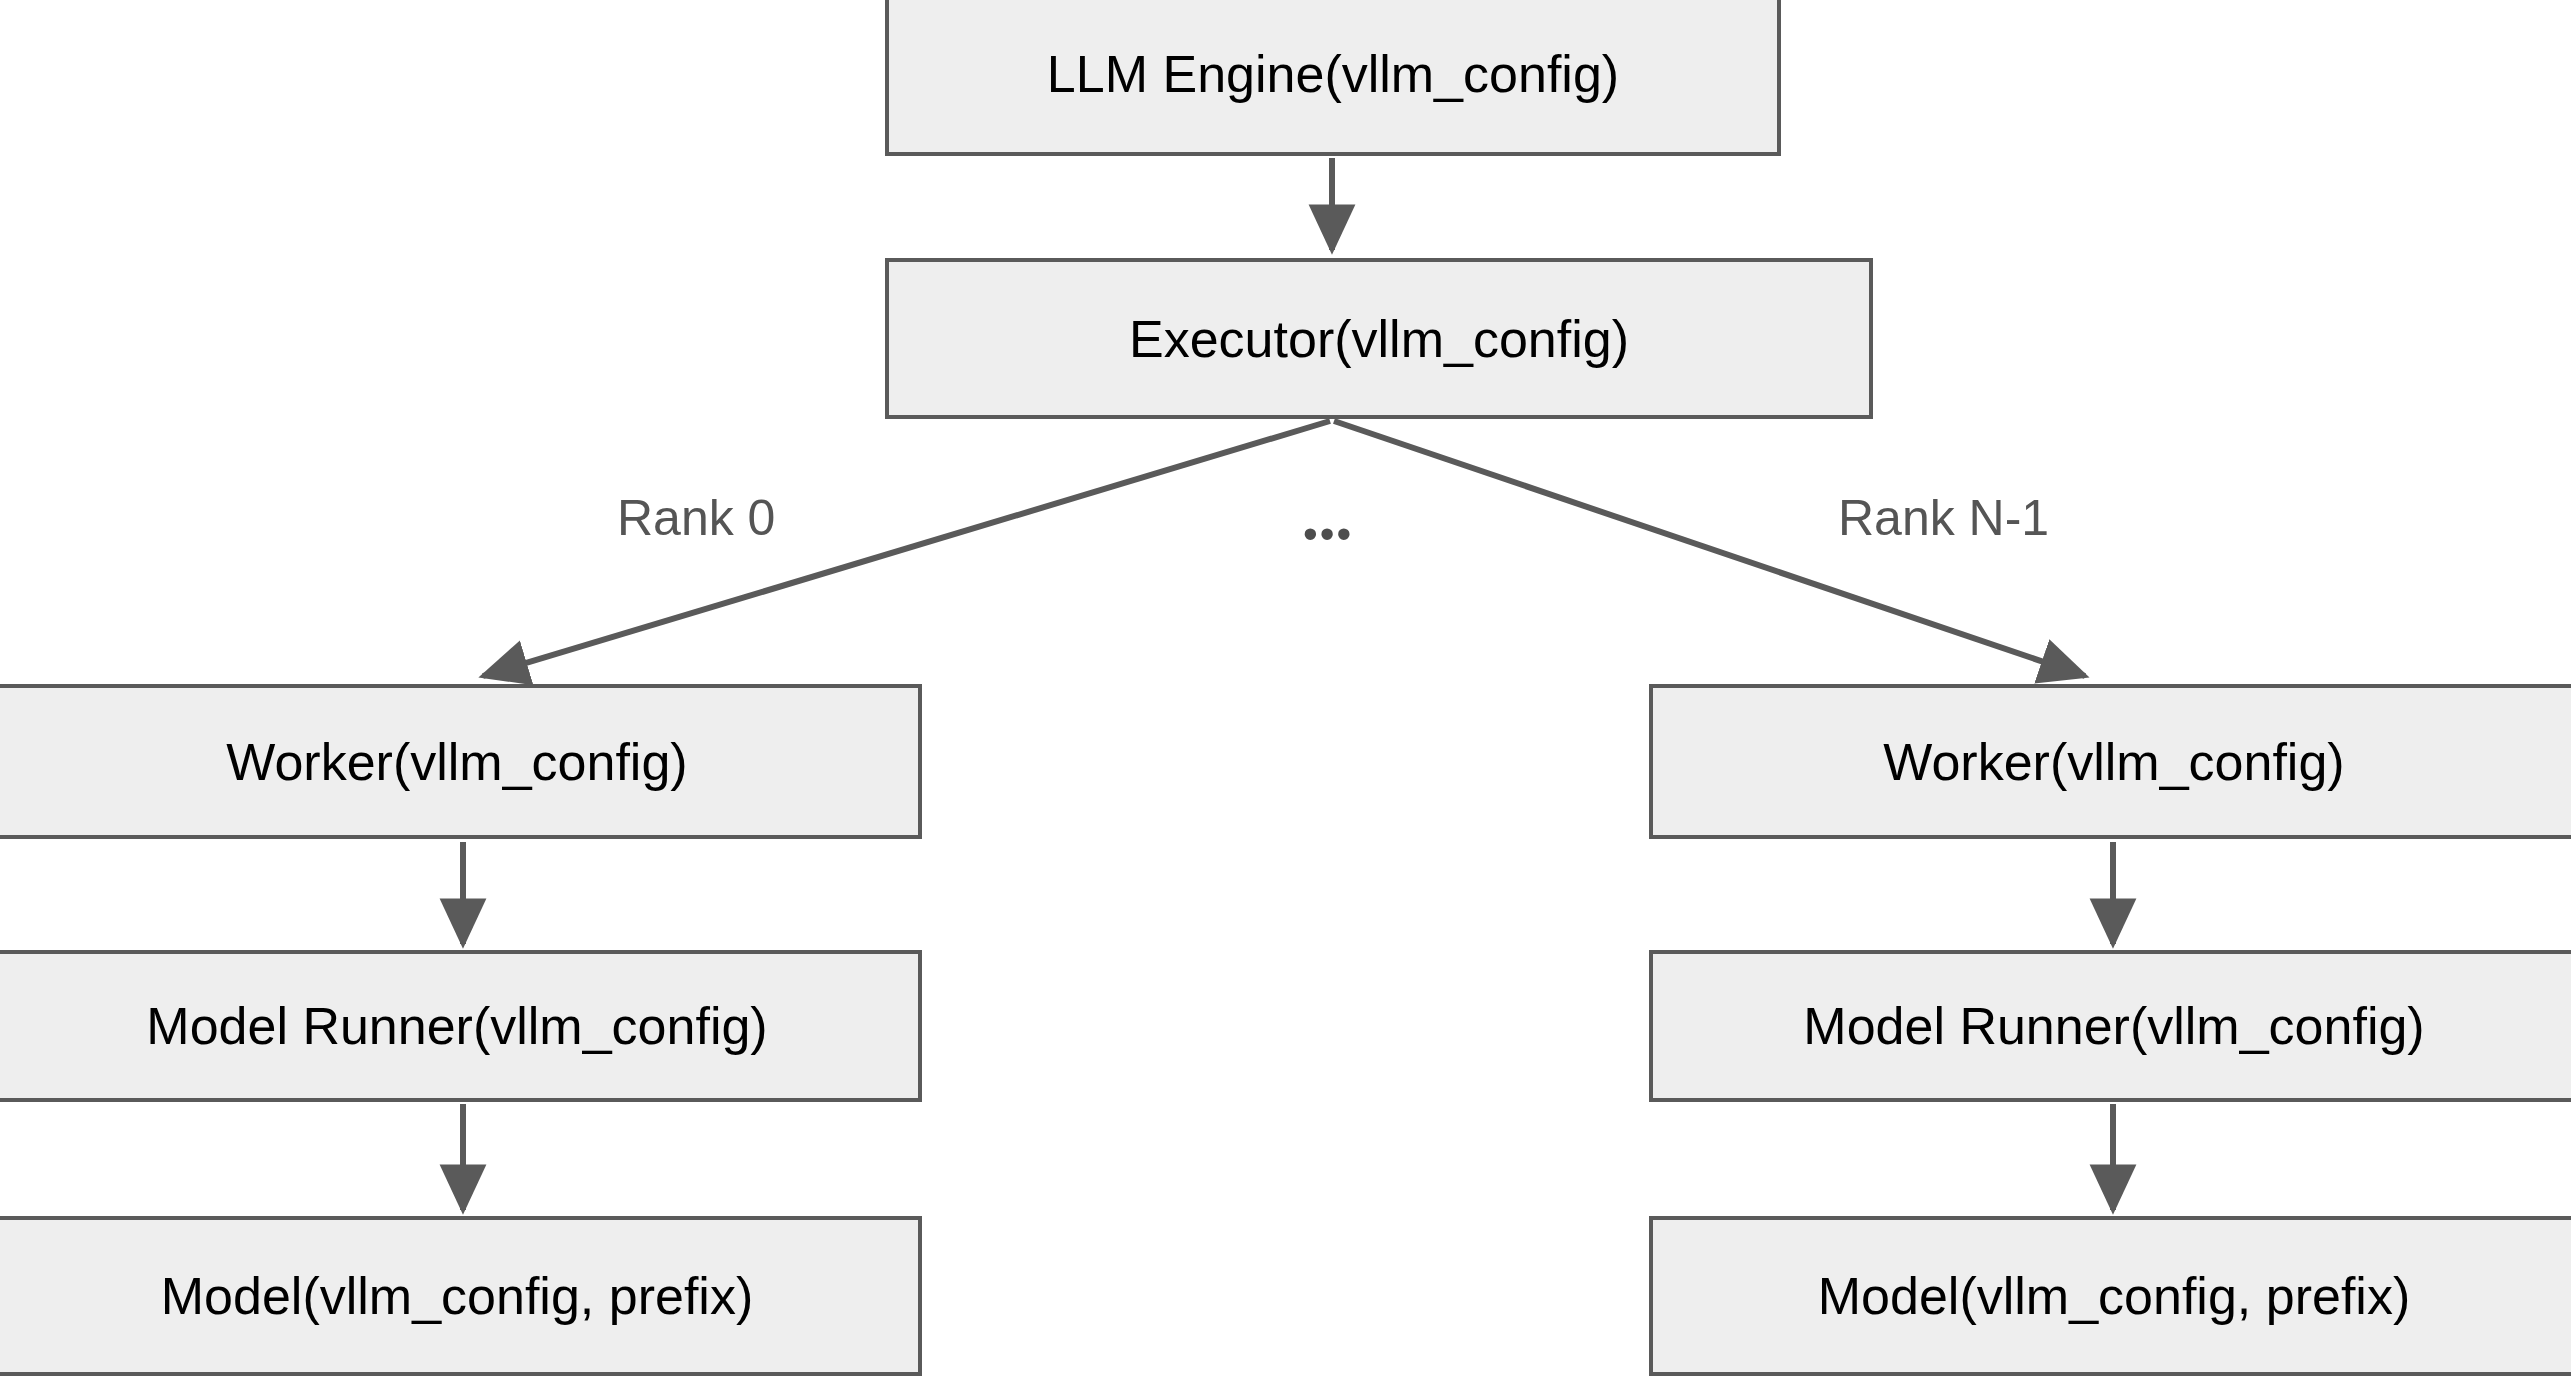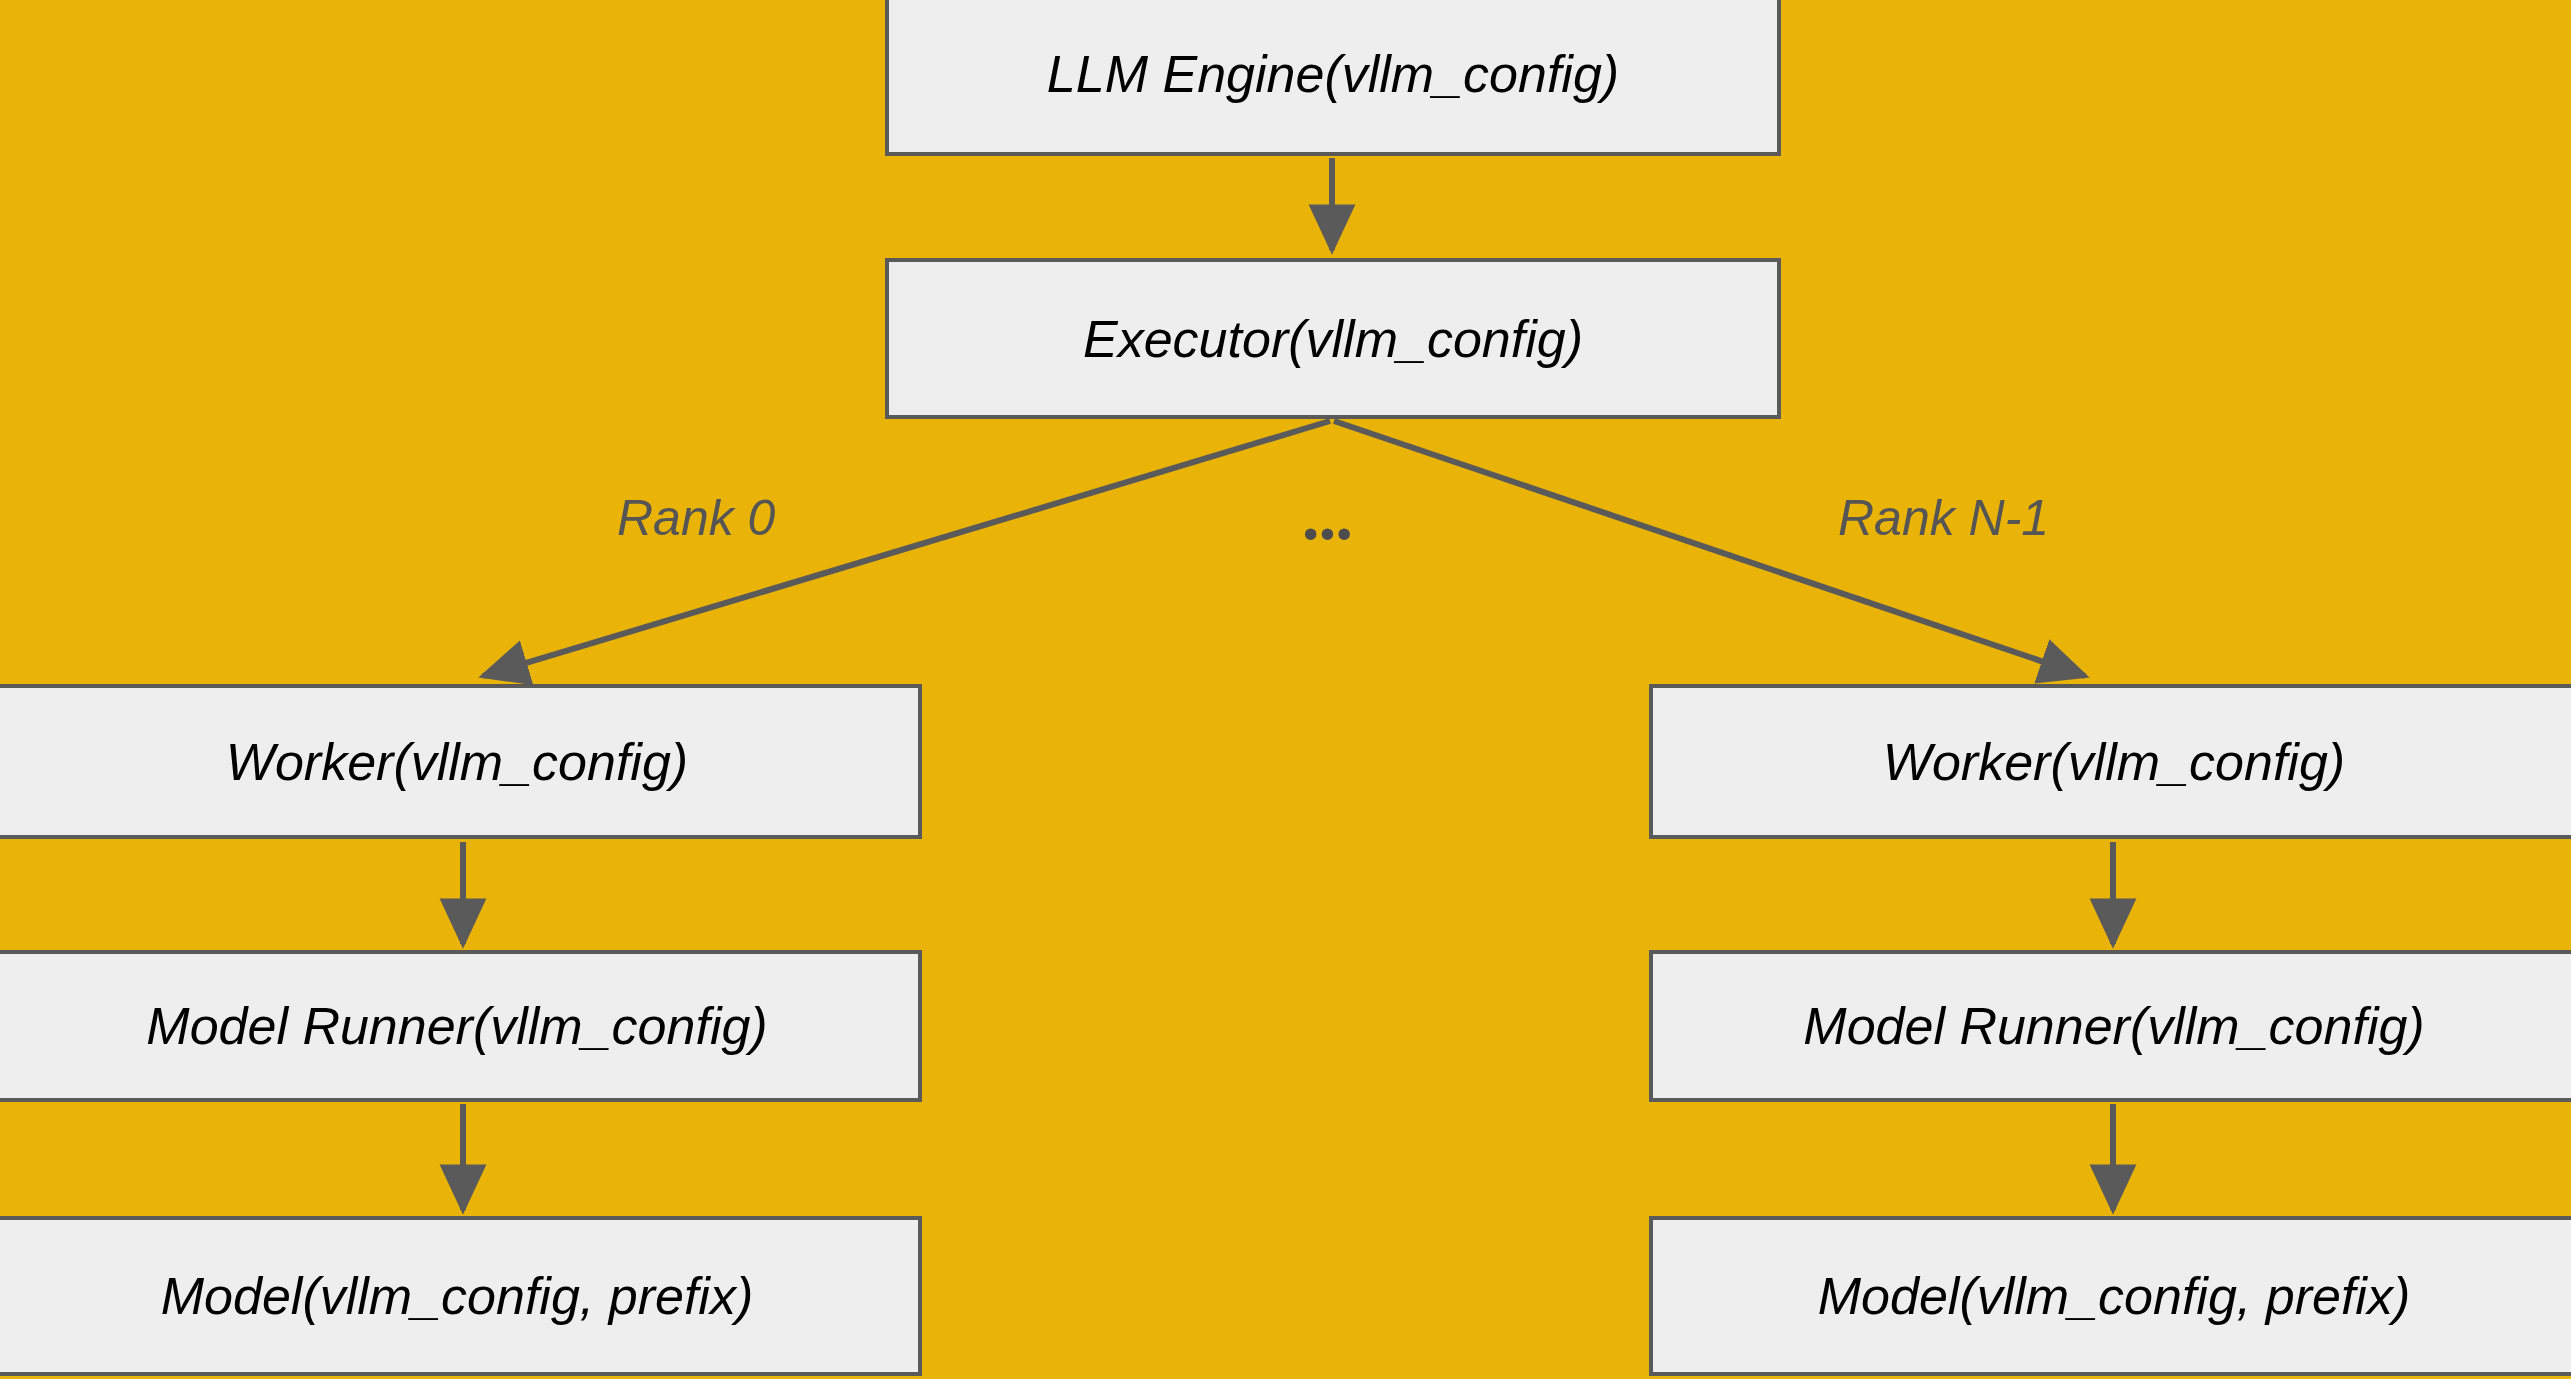--- a/index.html
+++ b/index.html
@@ -7,23 +7,22 @@
     padding: 0;
     background: #000000;
   }
   body {
     font-family: "Liberation Sans", sans-serif;
   }
   #canvas {
     position: relative;
     width: 2571px;
     height: 1379px;
-    background: #eab308;
+    background: #ffffff;
     overflow: hidden;
-    font-style: italic;
   }
   .node {
     position: absolute;
     box-sizing: border-box;
     background: #eeeeee;
     border: 4px solid #5a5a5a;
     display: flex;
     align-items: center;
     justify-content: center;
     color: #000000;
@@ -81,21 +80,21 @@
 
     <line x1="2113" y1="842" x2="2113" y2="944" stroke="#5a5a5a" stroke-width="6" marker-end="url(#arrowhead)"></line>
 
     <line x1="2113" y1="1104" x2="2113" y2="1210" stroke="#5a5a5a" stroke-width="6" marker-end="url(#arrowhead)"></line>
   </svg>
 
   <div class="node" style="left:885px; top:-8px; width:896px; height:164px;">
     <span>LLM Engine(vllm_config)</span>
   </div>
 
-  <div class="node" style="left:885px; top:258px; width:896px; height:161px;">
+  <div class="node" style="left:885px; top:258px; width:988px; height:161px;">
     <span>Executor(vllm_config)</span>
   </div>
 
   <div class="node" style="left:-8px; top:684px; width:930px; height:155px;">
     <span>Worker(vllm_config)</span>
   </div>
 
   <div class="node" style="left:-8px; top:950px; width:930px; height:152px;">
     <span>Model Runner(vllm_config)</span>
   </div>

